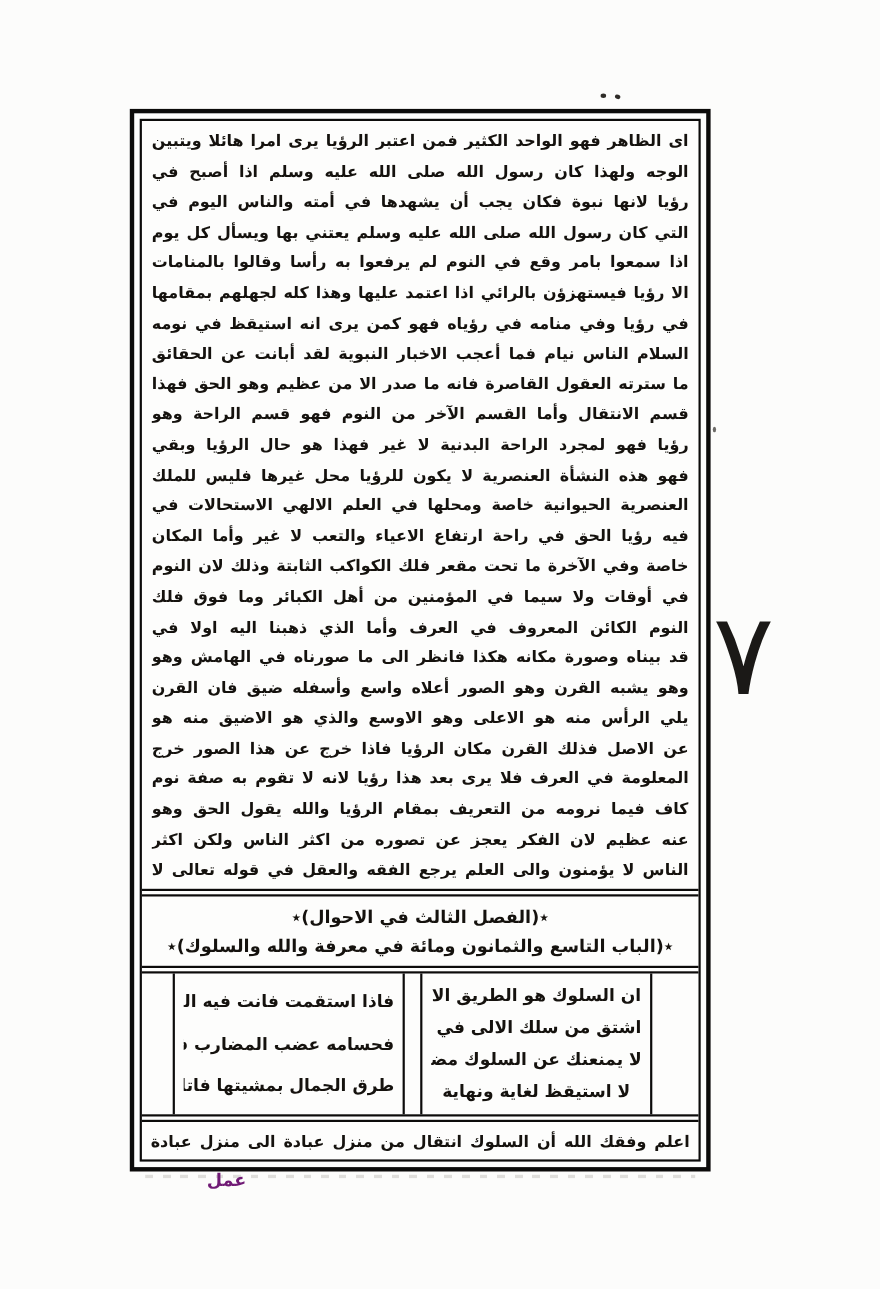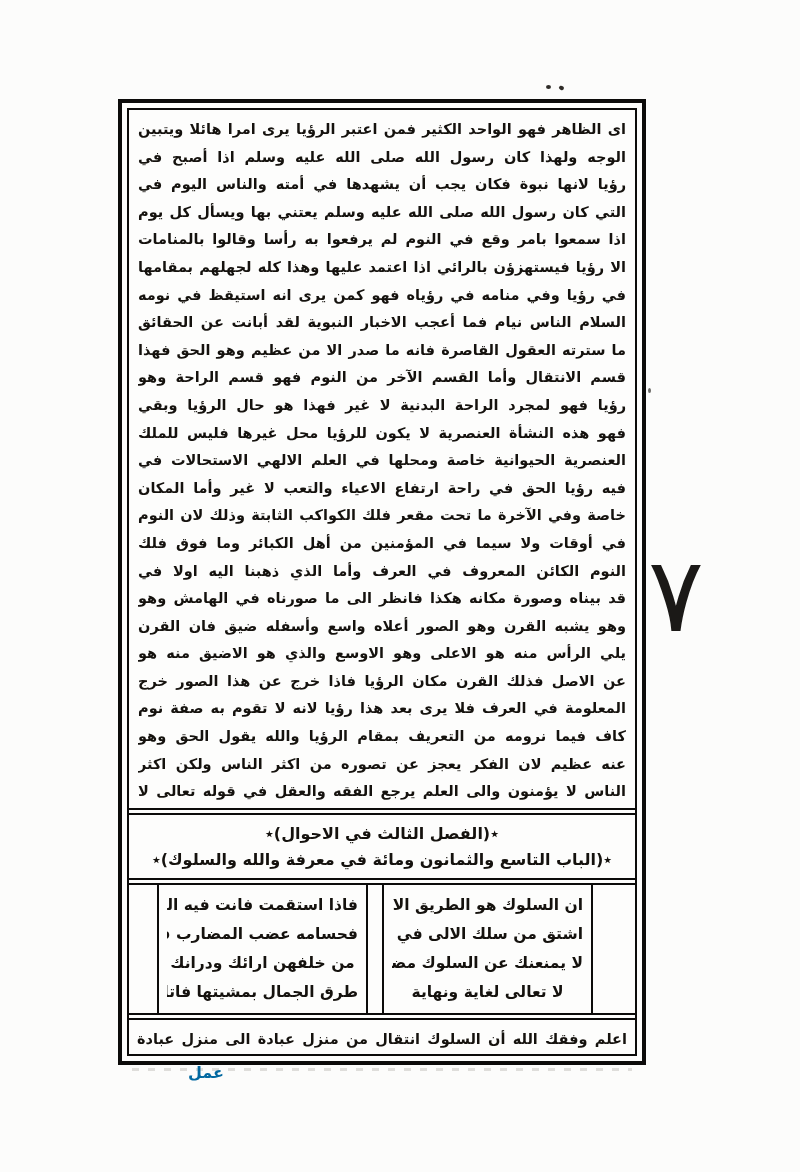--- a/index.html
+++ b/index.html
@@ -43,21 +43,21 @@
     font-size:14.5px;font-weight:700;height:26px;line-height:26px;overflow:hidden;
     text-align:justify;text-align-last:justify;
   }
   .margin-numeral{
     position:absolute;left:646px;top:543px;width:60px;height:110px;
     font-size:104px;line-height:104px;font-weight:400;color:#1b1917;
     text-align:center;direction:rtl;
   }
   .catchword{
     position:absolute;left:188px;top:1063px;
-    font-size:16px;font-weight:700;color:#0369a1;direction:rtl;
+    font-size:16px;font-weight:700;color:#701a75;direction:rtl;
   }
   .speck{position:absolute;background:#2f2c28;border-radius:50%;}
   .speck.s1{left:546px;top:85px;width:5px;height:4px;}
   .speck.s2{left:559px;top:86px;width:5px;height:4px;transform:rotate(20deg);}
   .speck.s3{left:648px;top:388px;width:3px;height:5px;opacity:.7;}
   .smudge{
     position:absolute;left:132px;top:1068px;width:500px;height:3px;opacity:.30;
     background:repeating-linear-gradient(90deg,#9a968f 0 7px,transparent 7px 16px);
   }
 </style>
@@ -108,27 +108,26 @@
     </div>
 
     <div class="rule-double"></div>
 
     <div class="poem">
       <div class="poem-gutter-r"></div>
       <div class="poem-col">
           <div class="verse-line">ان السلوك هو الطريق الاقوم</div>
           <div class="verse-line">اشتق من سلك الالى في لفظه</div>
           <div class="verse-line">لا يمنعنك عن السلوك مضايق</div>
-          <div class="verse-line">لا تعالى لغاية ونهاية</div>
+          <div class="verse-line">لا استيقظ لغاية ونهاية</div>
         </div>
       <div class="poem-mid"></div>
       <div class="poem-col">
           <div class="verse-line">فاذا استقمت فانت فيه السالك</div>
           <div class="verse-line">فحسامه عضب المضارب فاتك</div>
-          <div class="verse-line">من خلفهن ارائك ودرانك</div>
           <div class="verse-line">طرق الجمال بمشيتها فاتك</div>
         </div>
       <div class="poem-gutter-l"></div>
     </div>
 
     <div class="rule-double"></div>
 
     <div class="footer-wrap">
       <div class="footer-line">اعلم وفقك الله أن السلوك انتقال من منزل عبادة الى منزل عبادة بالمعنى وانتقال بالصور ثمن</div>
     </div>

